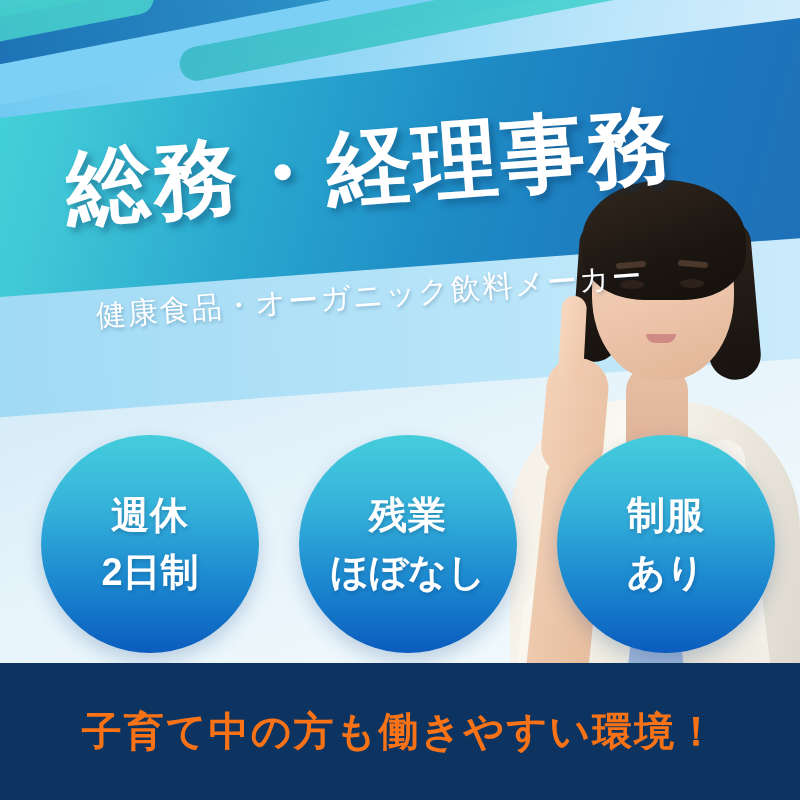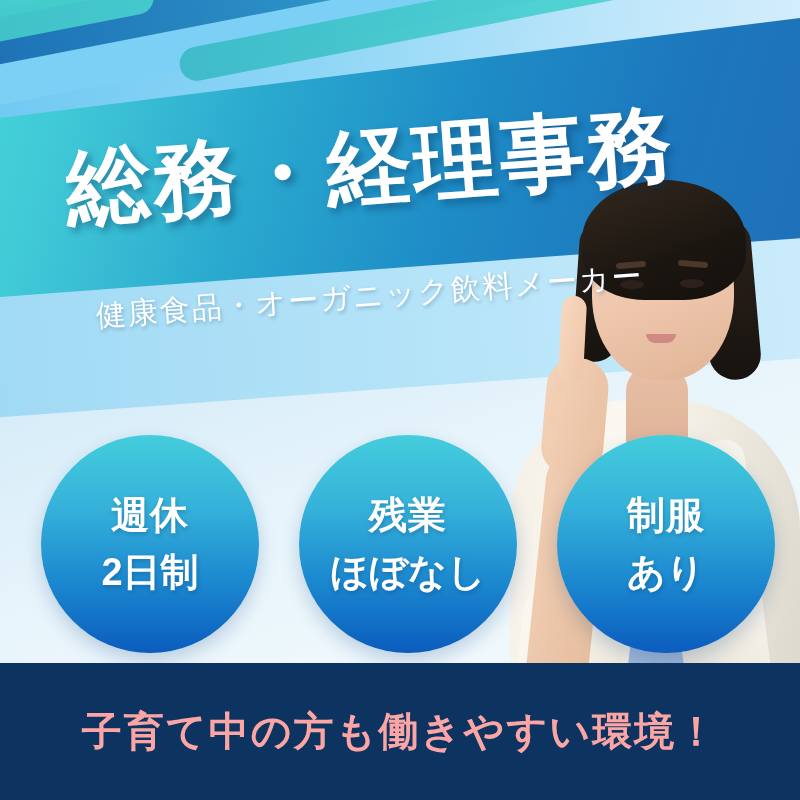--- a/index.html
+++ b/index.html
@@ -302,21 +302,21 @@
   .footer {
     position: absolute;
     left: 0; top: 663px;
     width: 800px; height: 137px;
     background: #0d3460;
     display: flex;
     align-items: center;
     justify-content: center;
   }
   .footer-text {
-    color: #fca5a5;
+    color: #f97316;
     font-size: 40px;
     font-weight: bold;
     letter-spacing: 2px;
     white-space: nowrap;
   }
 </style>
 </head>
 <body>
 
 <div class="poster">

